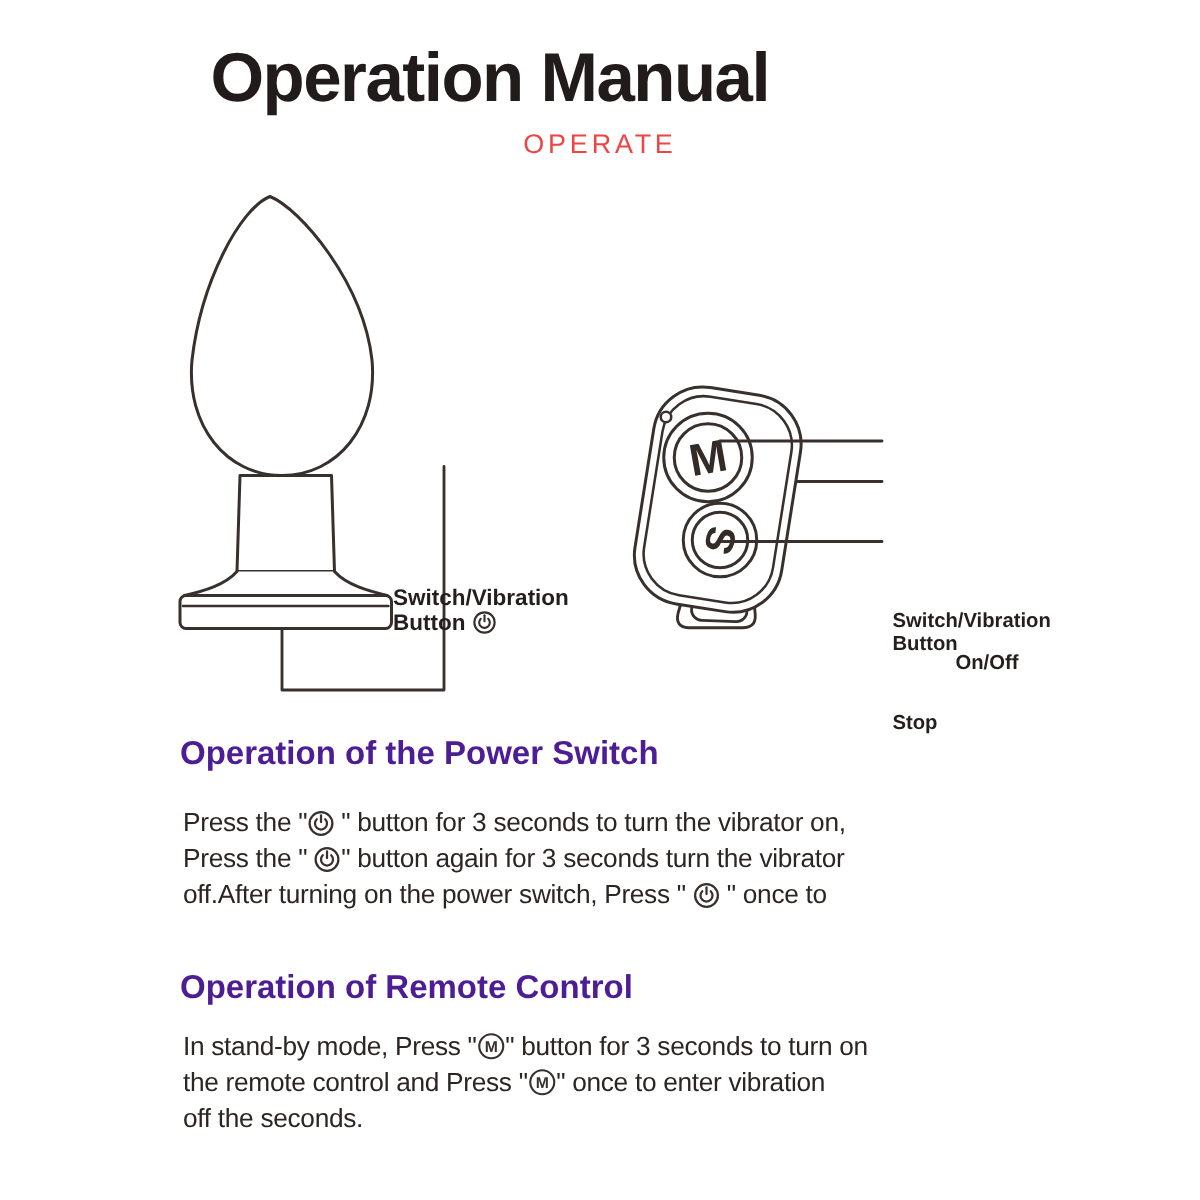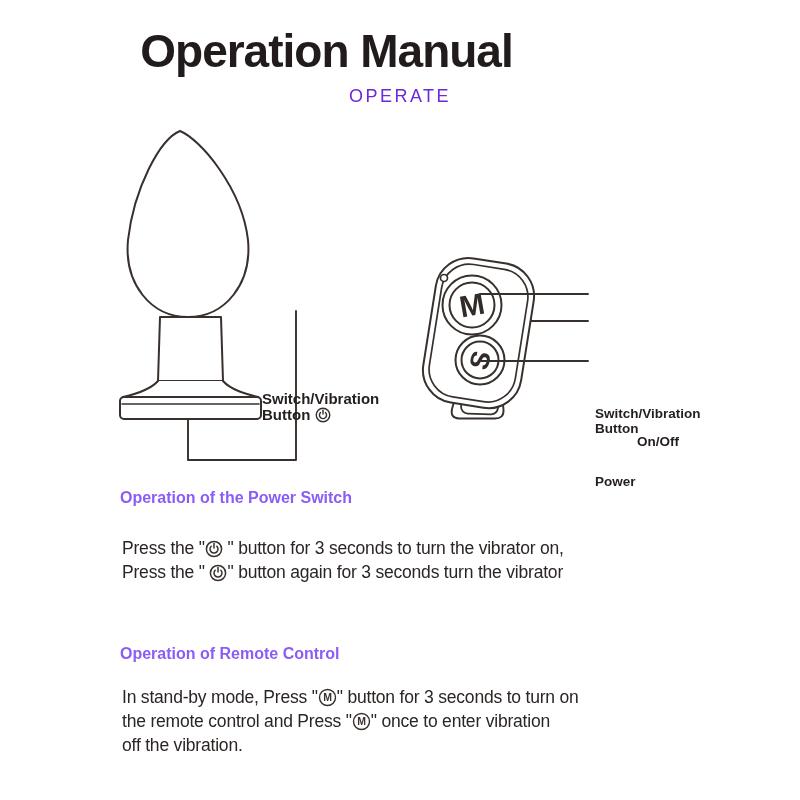--- a/index.html
+++ b/index.html
@@ -14,41 +14,41 @@
   .title{
     position:absolute;top:24px;left:0;width:653px;
     text-align:center;
     font-size:46px;font-weight:700;letter-spacing:-1px;
     color:#211c1b;
   }
   .subtitle{
     position:absolute;top:86px;left:0;width:800px;
     text-align:center;
     font-size:18px;font-weight:400;letter-spacing:2.5px;
-    color:#6d28d9;
+    color:#ef4444;
   }
   .diagram{position:absolute;left:0;top:120px;width:800px;height:360px;}
   .diagram svg.art{position:absolute;left:0;top:0;}
   .plug-label{
     position:absolute;left:262px;top:271px;
     font-size:15px;font-weight:700;line-height:16px;color:#241f1d;
     white-space:nowrap;
   }
   .plug-label .pwr{display:inline-block;vertical-align:-3px;margin-left:5px;}
   .r-label{
     position:absolute;left:595px;
     font-size:13.5px;font-weight:700;line-height:15px;color:#241f1d;
     white-space:nowrap;
   }
   .r-label.r1{top:286px;}
   .r-label.r2{top:314px;margin-left:42px;}
   .r-label.r3{top:354px;}
   .sec-heading{
     position:absolute;left:120px;
-    font-size:16px;font-weight:700;color:#8b5cf6;
+    font-size:22px;font-weight:700;color:#4c1d95;
     white-space:nowrap;
   }
   .sec-heading.h1{top:489px;}
   .sec-heading.h2{top:645px;text-align:right;}
   .para{
     position:absolute;left:122px;
     font-size:17.5px;font-weight:400;color:#2b2523;
     letter-spacing:-0.2px;
   }
   .para.p1{top:537px;}
@@ -101,43 +101,48 @@
               <path d="M6.2 6.2 A4 4 0 1 0 11.8 6.2"></path>
               <line x1="9" y1="3.6" x2="9" y2="8"></line>
             </svg></span></div>
     </div>
 
     <div class="r-label r1">
       <div>Switch/Vibration</div>
       <div>Button</div>
     </div>
     <div class="r-label r2">On/Off</div>
-    <div class="r-label r3">Power</div>
+    <div class="r-label r3">Stop</div>
   </div>
 
   <div class="sec-heading h1">Operation of the Power Switch</div>
   <div class="para p1">
       <div class="tline">Press the "<span class="ticon"><svg width="18" height="18" viewBox="0 0 18 18" fill="none" stroke="#38302c" stroke-width="1.5" stroke-linecap="round">
             <circle cx="9" cy="9" r="7.6"></circle>
             <path d="M6.2 6.2 A4 4 0 1 0 11.8 6.2"></path>
             <line x1="9" y1="3.6" x2="9" y2="8"></line>
           </svg></span> " button for 3 seconds to turn the vibrator on,</div>
       <div class="tline">Press the " <span class="ticon"><svg width="18" height="18" viewBox="0 0 18 18" fill="none" stroke="#38302c" stroke-width="1.5" stroke-linecap="round">
             <circle cx="9" cy="9" r="7.6"></circle>
             <path d="M6.2 6.2 A4 4 0 1 0 11.8 6.2"></path>
             <line x1="9" y1="3.6" x2="9" y2="8"></line>
           </svg></span>" button again for 3 seconds turn the vibrator</div>
+      <div class="tline">off.After turning on the power switch, Press " <span class="ticon"><svg width="18" height="18" viewBox="0 0 18 18" fill="none" stroke="#38302c" stroke-width="1.5" stroke-linecap="round">
+            <circle cx="9" cy="9" r="7.6"></circle>
+            <path d="M6.2 6.2 A4 4 0 1 0 11.8 6.2"></path>
+            <line x1="9" y1="3.6" x2="9" y2="8"></line>
+          </svg></span> " once to</div>
     </div>
 
   <div class="sec-heading h2">Operation of Remote Control</div>
   <div class="para p2">
       <div class="tline">In stand-by mode, Press "<span class="ticon"><svg width="19" height="19" viewBox="0 0 19 19" fill="none" stroke="#38302c" stroke-width="1.4">
             <circle cx="9.5" cy="9.5" r="8"></circle>
             <text x="9.5" y="13.2" text-anchor="middle" stroke="none" fill="#38302c" font-family="Liberation Sans, sans-serif" font-size="10.5" font-weight="700">M</text>
           </svg></span>" button for 3 seconds to turn on</div>
       <div class="tline">the remote control and Press "<span class="ticon"><svg width="19" height="19" viewBox="0 0 19 19" fill="none" stroke="#38302c" stroke-width="1.4">
             <circle cx="9.5" cy="9.5" r="8"></circle>
             <text x="9.5" y="13.2" text-anchor="middle" stroke="none" fill="#38302c" font-family="Liberation Sans, sans-serif" font-size="10.5" font-weight="700">M</text>
           </svg></span>" once to enter vibration</div>
-      <div class="tline">off the vibration.</div>
+      <div class="tline">off the seconds.</div>
     </div>
 
 </div>
 
 </body></html>

